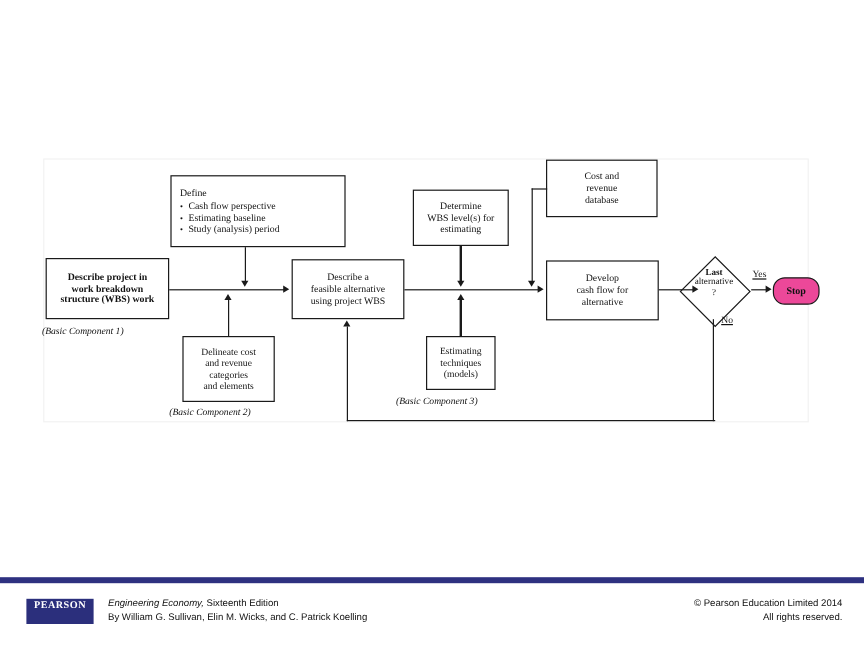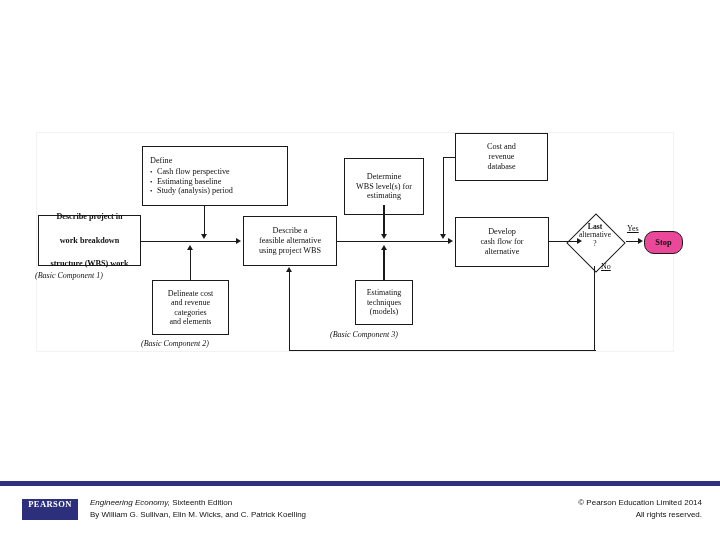--- a/index.html
+++ b/index.html
@@ -39,21 +39,21 @@
     text-align: center;
     font-family: "Liberation Serif", serif;
     color: #111111;
     line-height: 1.18;
   }
   .node .ln { display: block; white-space: nowrap; }
 
   
   #node-describe-project {
     left: 38px; top: 215px; width: 103px; height: 51px;
-    font-size: 8.2px; font-weight: bold; gap: 14px;
+    font-size: 8.2px; font-weight: bold;
   }
   #node-define {
     left: 142px; top: 146px; width: 146px; height: 60px;
     align-items: flex-start; justify-content: center;
     padding: 3px 0 3px 7px; text-align: left; font-size: 8.2px;
   }
   #node-define .hdr { display:block; margin-bottom: 1px; }
   #node-define .bullet { display:block; white-space: nowrap; }
   #node-define .bullet::before {
     content: "\2022";
@@ -63,21 +63,21 @@
   }
   #node-delineate {
     left: 152px; top: 280px; width: 77px; height: 55px;
     font-size: 8px;
   }
   #node-describe-alt {
     left: 243px; top: 216px; width: 94px; height: 50px;
     font-size: 8.2px;
   }
   #node-determine-wbs {
-    left: 344px; top: 158px; width: 80px; height: 57px;
+    left: 344px; top: 158px; width: 80px; height: 47px;
     font-size: 8.2px;
   }
   #node-estimating-tech {
     left: 355px; top: 280px; width: 58px; height: 45px;
     font-size: 8px;
   }
   #node-cost-db {
     left: 455px; top: 133px; width: 93px; height: 48px;
     font-size: 8.2px;
   }

